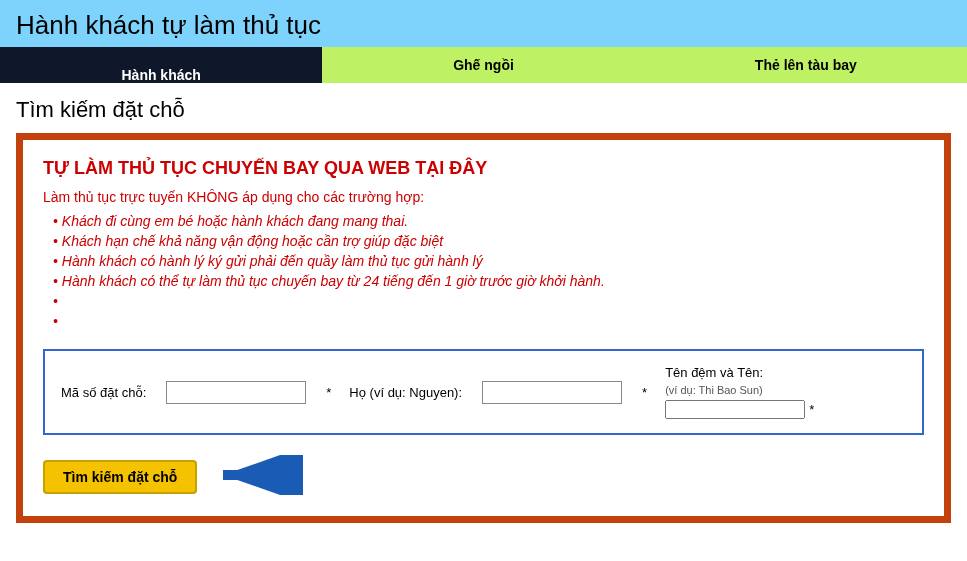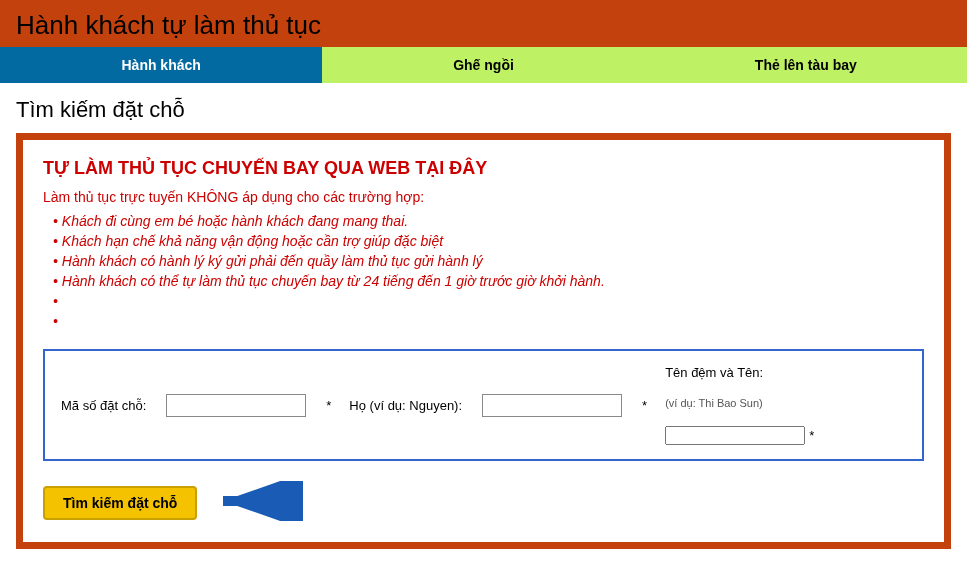--- a/index.html
+++ b/index.html
@@ -7,21 +7,21 @@
       font-family: Arial, sans-serif;
       font-size: 14px;
       background: #fff;
       color: #000;
       width: 967px;
     }
 
     
     .page-header {
       padding: 10px 16px 6px 16px;
-      background: #c2410c;
+      background: #7dd3fc;
     }
     .page-header h1 {
       font-size: 26px;
       font-weight: normal;
       color: #000;
     }
 
     
     .steps-nav {
       display: flex;
@@ -31,22 +31,23 @@
     .step {
       flex: 1;
       display: flex;
       align-items: center;
       justify-content: center;
       font-weight: bold;
       font-size: 14px;
       position: relative;
     }
     .step.active {
-      background: #0369a1;
+      background: #0f172a;
       color: #fff;
+      align-items: flex-end;
     }
     .step.inactive {
       background: #bef264;
       color: #000;
     }
 
     
     .section-title {
       padding: 14px 16px 10px 16px;
       font-size: 22px;
@@ -130,21 +131,21 @@
     .booking-code-field {
       width: 140px;
     }
     .first-name-field {
       width: 140px;
     }
 
     .field-group-right {
       display: flex;
       flex-direction: column;
-      gap: 17px;
+      gap: 4px;
       font-size: 12px;
     }
     .field-group-right .label-top {
       font-size: 13px;
       white-space: nowrap;
     }
     .field-group-right .label-sub {
       font-size: 11px;
       color: #555;
       white-space: nowrap;

